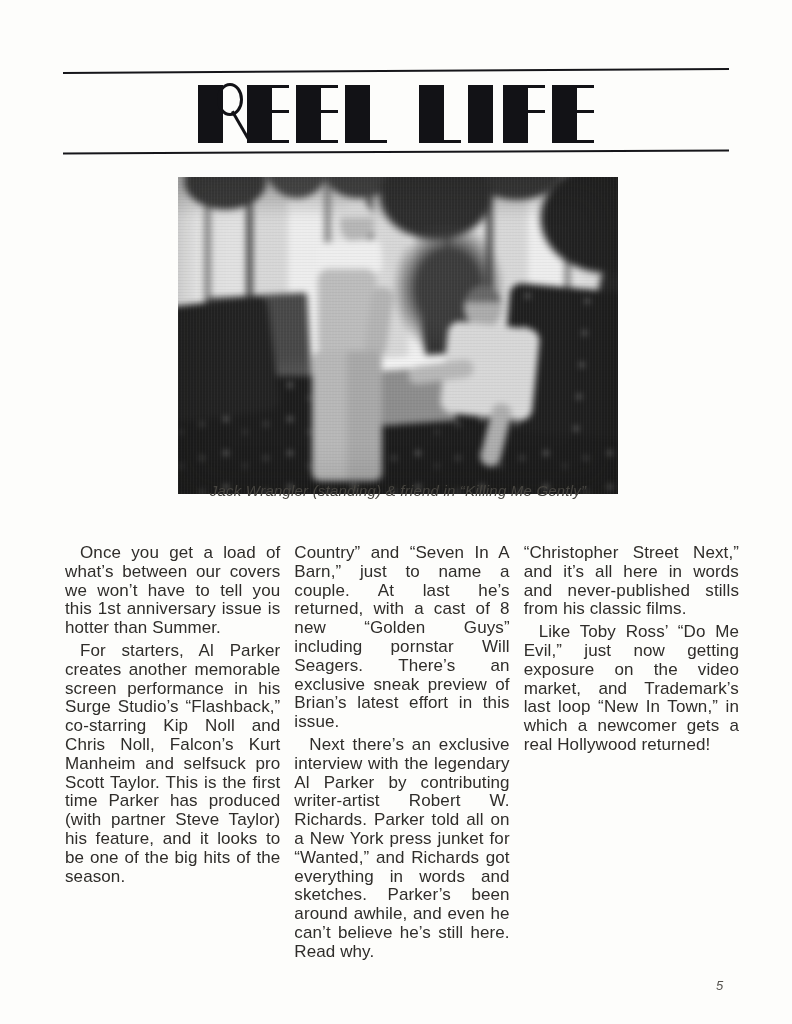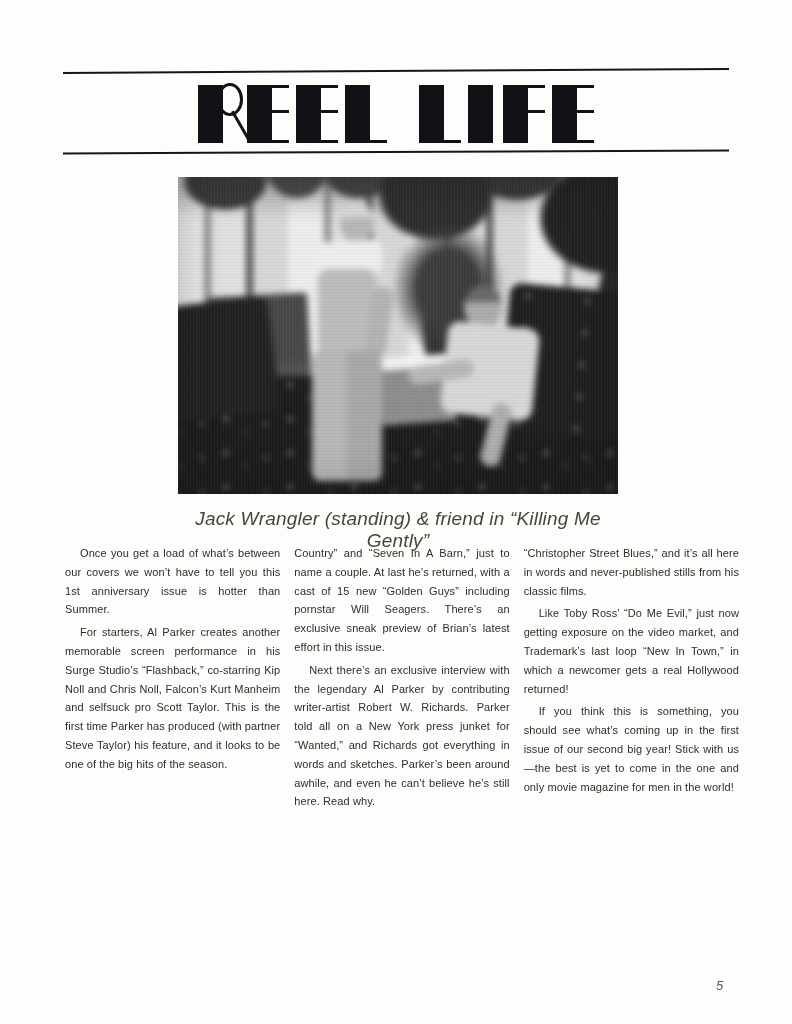--- a/index.html
+++ b/index.html
@@ -122,32 +122,32 @@
 
   .l-grain{
     inset:0;
     background-image:
       repeating-linear-gradient(0deg, rgba(0,0,0,.035) 0 1px, rgba(0,0,0,0) 1px 3px),
       repeating-linear-gradient(90deg, rgba(255,255,255,.04) 0 1px, rgba(0,0,0,0) 1px 3px);
   }
   .l-vignette{inset:0;box-shadow:inset 0 0 46px rgba(20,20,16,.30);}
 
   .caption{
-    position:absolute;left:178px;top:508px;width:440px;
-    text-align:center;font-style:italic;font-size:19px;color:#46443f;letter-spacing:.2px;
+    position:absolute;left:178px;top:482px;width:440px;
+    text-align:center;font-style:italic;font-size:15px;color:#46443f;letter-spacing:.2px;
   }
 
   
   .columns{
     position:absolute;left:65px;top:544px;width:674px;
     display:flex;gap:14px;
   }
   .col{
     flex:1;
-    font-size:11px;line-height:18.8px;
+    font-size:17px;line-height:18.8px;
     color:#2f2d2a;text-align:justify;letter-spacing:.1px;
   }
   .para{margin:0 0 4px 0;}
   .para.indent{text-indent:15px;}
 
   .page-number{
     position:absolute;left:716px;top:978px;
     font-style:italic;font-size:13px;color:#54524d;
   }
 </style>
@@ -230,25 +230,24 @@
     </div>
     <figcaption class="caption">Jack Wrangler (standing) &amp; friend in “Killing Me Gently”</figcaption>
   </figure>
 
   <div class="columns" id="columns">
       <div class="col">
         <p class="para indent">Once you get a load of what’s between our covers we won’t have to tell you this 1st anniversary issue is hotter than Summer.</p>
         <p class="para indent">For starters, Al Parker creates another memorable screen performance in his Surge Studio’s “Flashback,” co-starring Kip Noll and Chris Noll, Falcon’s Kurt Manheim and selfsuck pro Scott Taylor. This is the first time Parker has produced (with partner Steve Taylor) his feature, and it looks to be one of the big hits of the season.</p>
       </div>
       <div class="col">
-        <p class="para">Country” and “Seven In A Barn,” just to name a couple. At last he’s returned, with a cast of 15 new “Golden Guys” including pornstar Will Seagers. There’s an exclusive sneak preview of Brian’s latest effort in this issue.</p>
+        <p class="para">Country” and “Seven In A Barn,” just to name a couple. At last he’s returned, with a cast of 8 new “Golden Guys” including pornstar Will Seagers. There’s an exclusive sneak preview of Brian’s latest effort in this issue.</p>
         <p class="para indent">Next there’s an exclusive interview with the legendary Al Parker by contributing writer-artist Robert W. Richards. Parker told all on a New York press junket for “Wanted,” and Richards got everything in words and sketches. Parker’s been around awhile, and even he can’t believe he’s still here. Read why.</p>
       </div>
       <div class="col">
-        <p class="para">“Christopher Street Blues,” and it’s all here in words and never-published stills from his classic films.</p>
+        <p class="para">“Christopher Street Next,” and it’s all here in words and never-published stills from his classic films.</p>
         <p class="para indent">Like Toby Ross’ “Do Me Evil,” just now getting exposure on the video market, and Trademark’s last loop “New In Town,” in which a newcomer gets a real Hollywood returned!</p>
-        <p class="para indent">If you think this is something, you should see what’s coming up in the first issue of our second big year! Stick with us—the best is yet to come in the one and only movie magazine for men in the world!</p>
       </div>
     </div>
 
   <div class="page-number">5</div>
 
 </div>
 
 </body></html>

